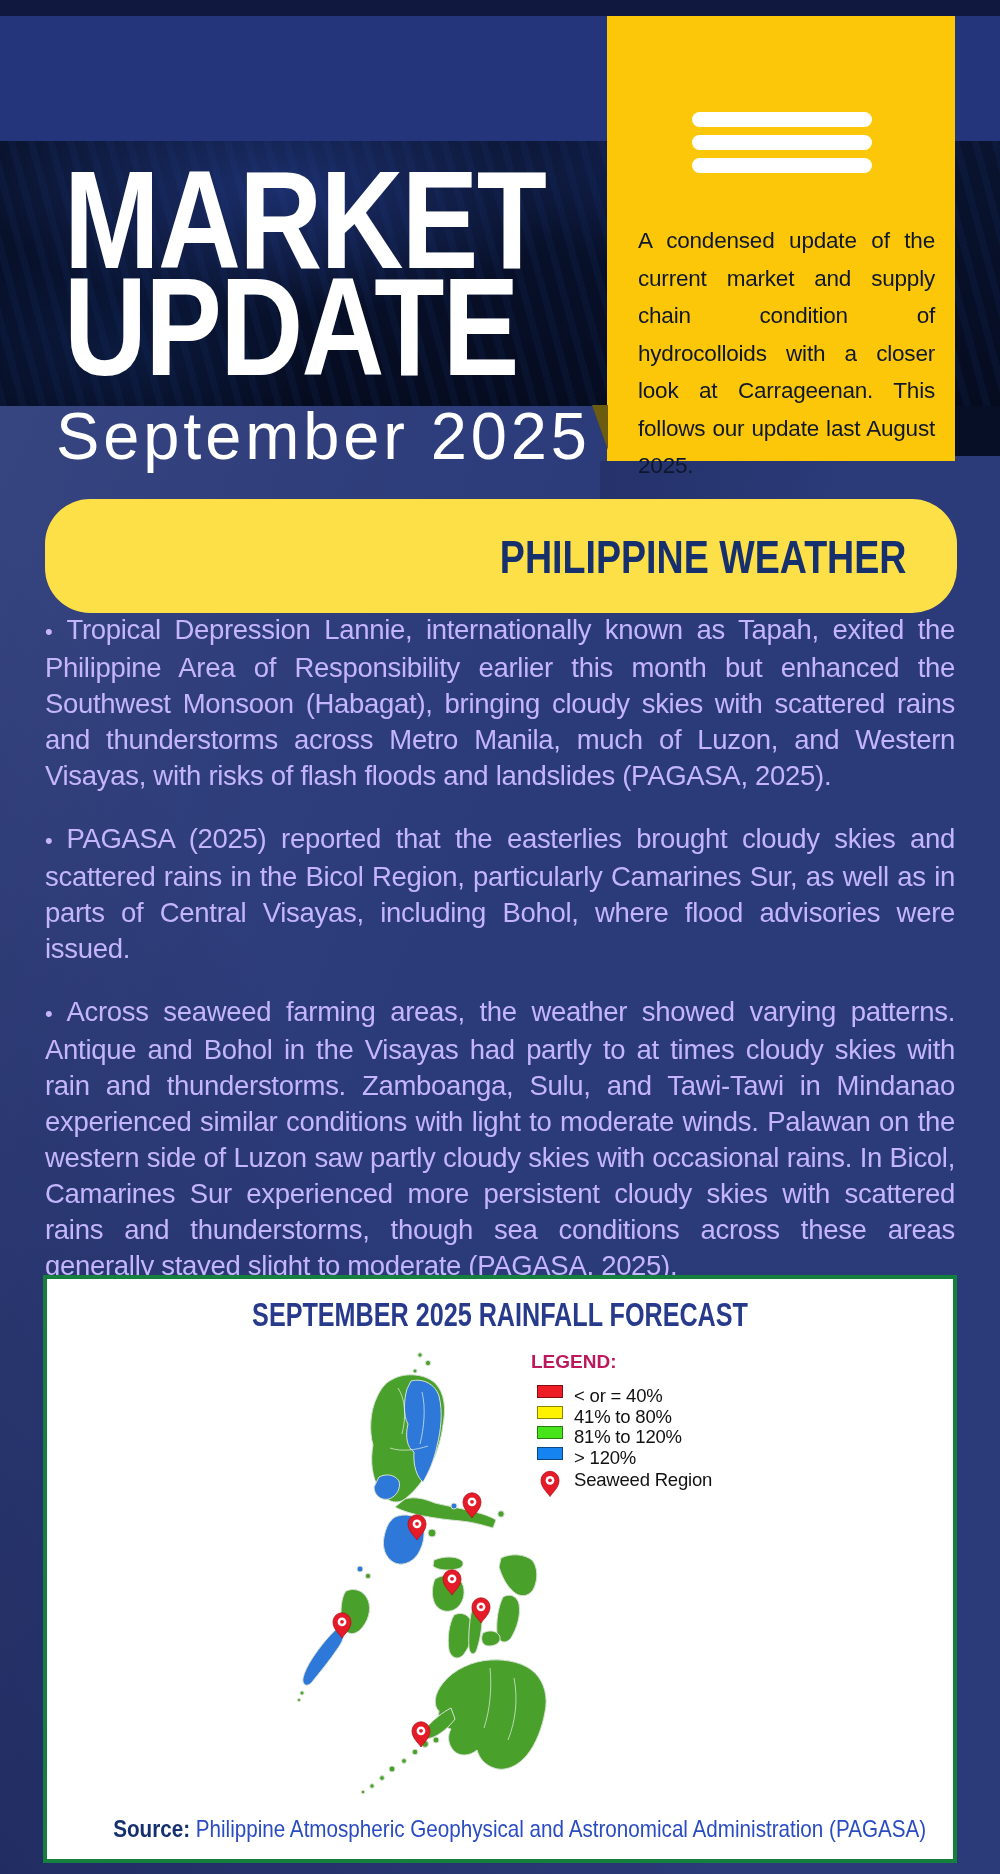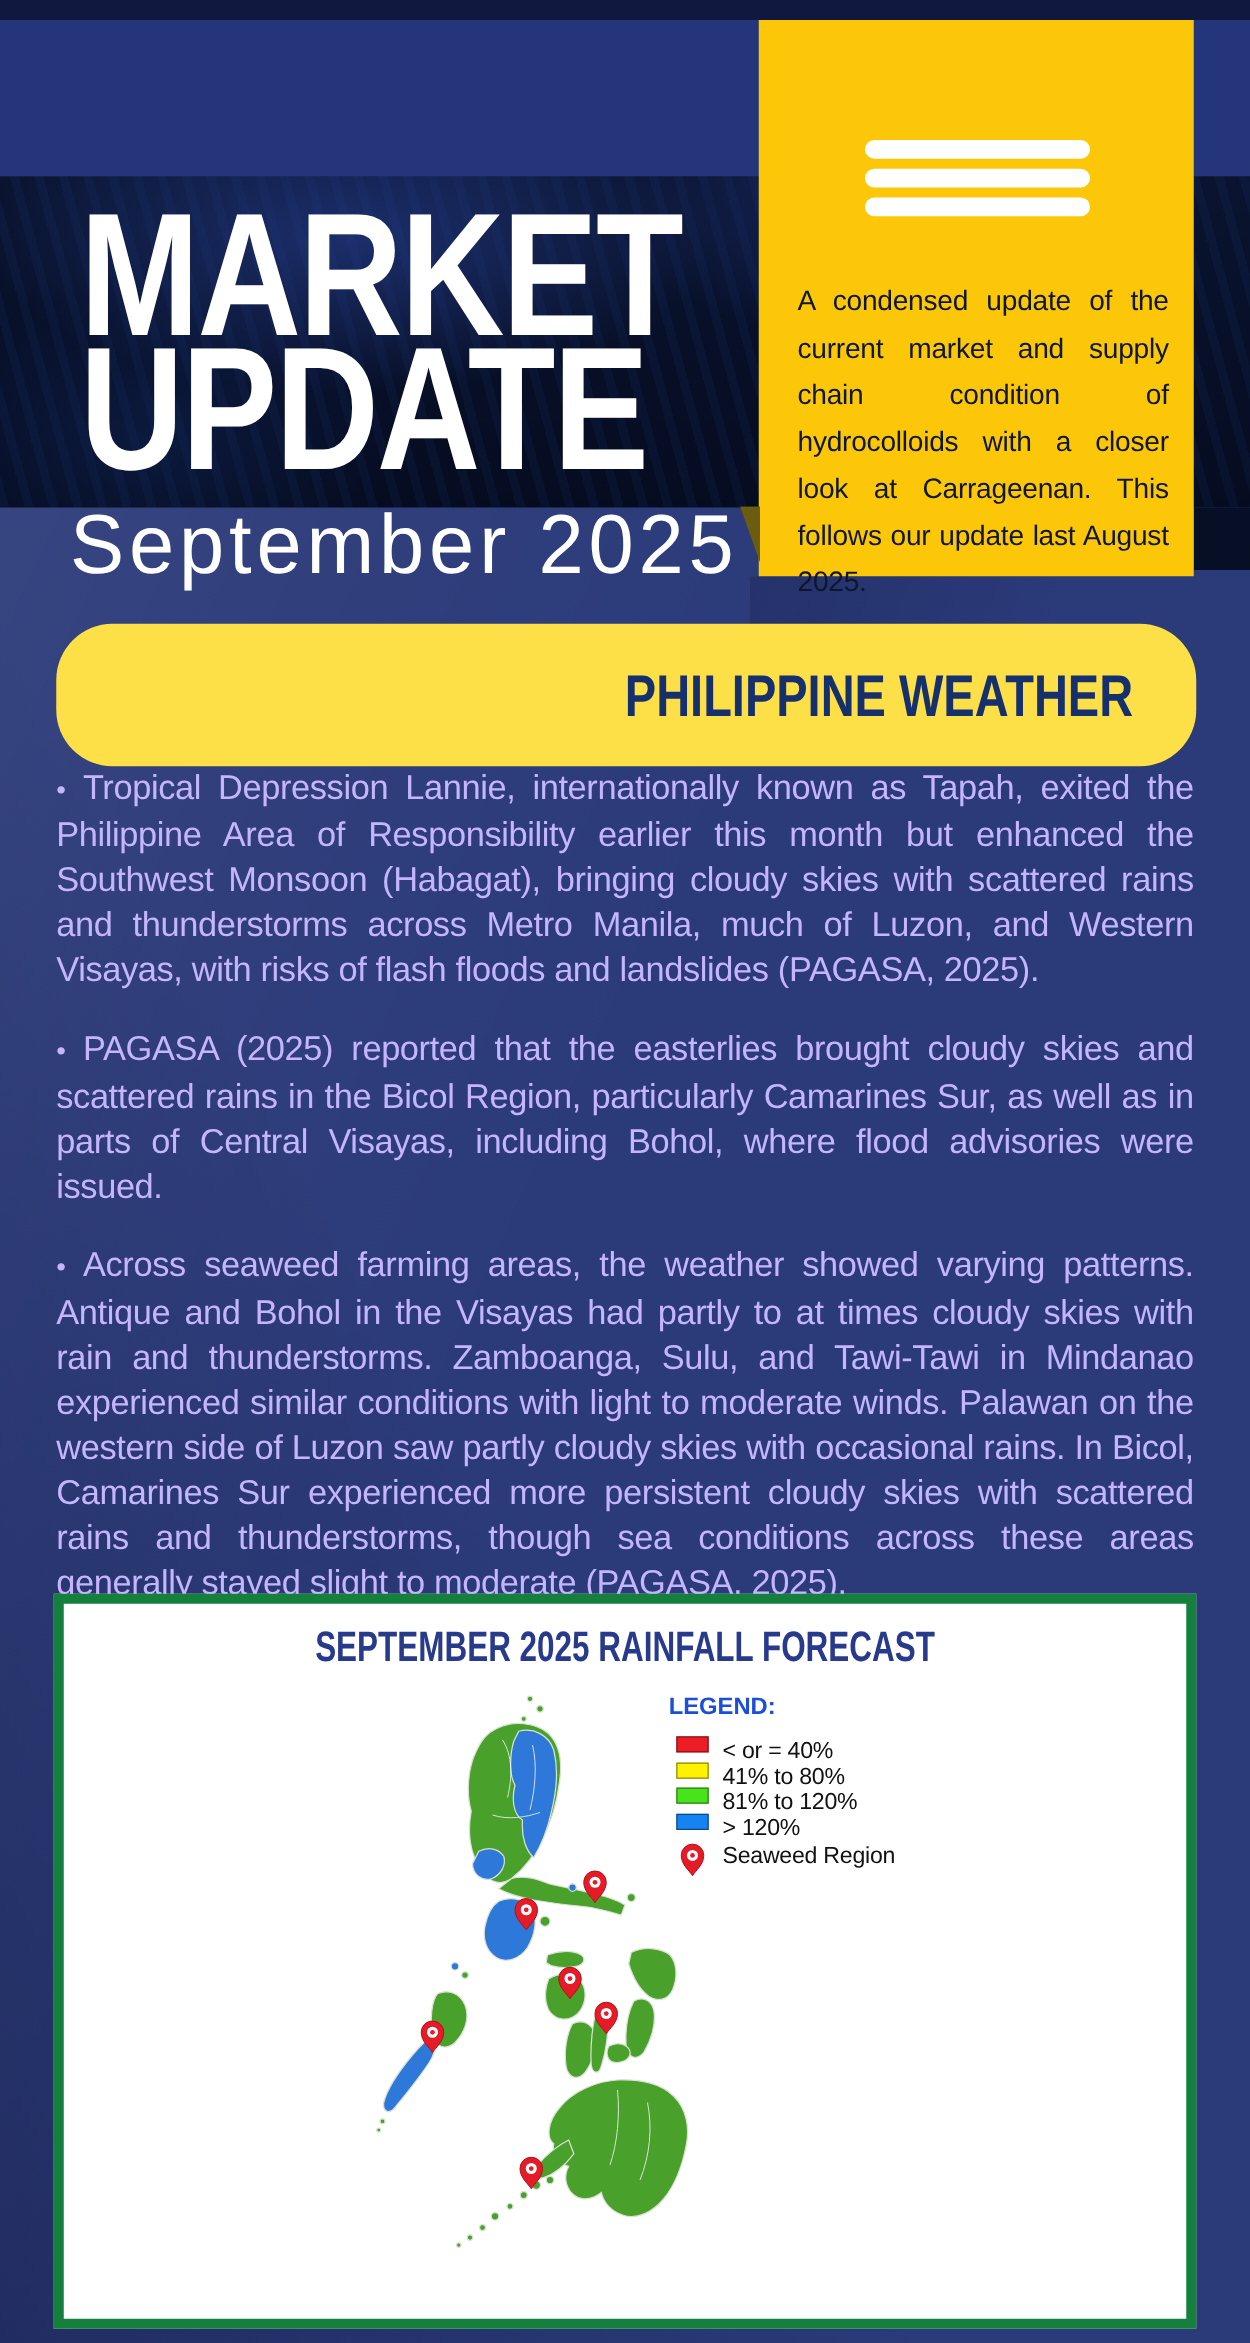--- a/index.html
+++ b/index.html
@@ -77,32 +77,32 @@
   .bullets { position:absolute; left:45px; top:596px; width:910px; color:#c4b5fd; }
   .bullets p {
     font-size:27.5px; line-height:36px; letter-spacing:-0.3px;
     text-align:justify; margin-bottom:27px;
   }
   .bullets .bullet-marker { font-size:22px; margin-right:14px; }
 
   
   .card {
     position:absolute; left:43px; top:1259px; width:914px; height:588px;
-    background:#ffffff; border:8px solid #15803d;
+    background:#ffffff; border:4px solid #15803d;
   }
   .card-title {
     position:absolute; left:0; top:16px; width:100%; text-align:center;
     color:#273a8c; font-weight:700; font-size:34px; white-space:nowrap;
   }
   .card-title span { display:inline-block; transform:scaleX(0.74); transform-origin:center; white-space:nowrap; }
 
   .map-svg { position:absolute; left:247px; top:69px; width:260px; height:450px; }
 
   .legend { position:absolute; left:484px; top:72px; width:240px; }
-  .legend-heading { color:#1d4ed8; font-weight:700; font-size:19px; letter-spacing:0; }
+  .legend-heading { color:#be185d; font-weight:700; font-size:19px; letter-spacing:0; }
   .legend-rows { margin-top:12px; margin-left:6px; }
   .legend-row { display:flex; align-items:flex-start; height:20.5px; }
   .lg-swatch { width:26px; height:13px; border:1px solid rgba(0,0,0,0.45); margin-right:11px; flex:0 0 auto; }
   .legend-row .lg-label { color:#111111; font-size:18.5px; letter-spacing:-0.2px; white-space:nowrap; }
   .legend-row.pin-row { height:30px; margin-top:2px; }
   .pin-row .pin-svg { width:20px; height:29px; margin-left:3px; margin-right:14px; flex:0 0 auto; }
 
   .source-line { position:absolute; left:0; bottom:16px; width:100%; text-align:center; white-space:nowrap; }
   .source-line .src-inner { display:inline-block; transform:scaleX(0.86); transform-origin:center; font-size:24px; }
   .src-label { color:#14306f; font-weight:700; }
@@ -239,15 +239,21 @@
           <svg class="pin-svg" viewBox="-10 -27 20 28">
             <path d="M0,0 C-2.6,-4.2 -9,-8.8 -9,-16.2 A9,9 0 1,1 9,-16.2 C9,-8.8 2.6,-4.2 0,0 Z" fill="#e51b28" stroke="#b01018" stroke-width="0.8"></path>
             <circle cx="0" cy="-16.2" r="4.4" fill="#ffffff"></circle>
             <circle cx="0" cy="-16.2" r="1.9" fill="#e51b28"></circle>
           </svg>
           <span class="lg-label">Seaweed Region</span>
         </div>
       </div>
     </div>
 
+    <div class="source-line">
+      <span class="src-inner">
+        <span class="src-label">Source:</span>
+        <span class="src-text">Philippine Atmospheric Geophysical and Astronomical Administration (PAGASA)</span>
+      </span>
+    </div>
   </div>
 
 </div>
 
 </body></html>

